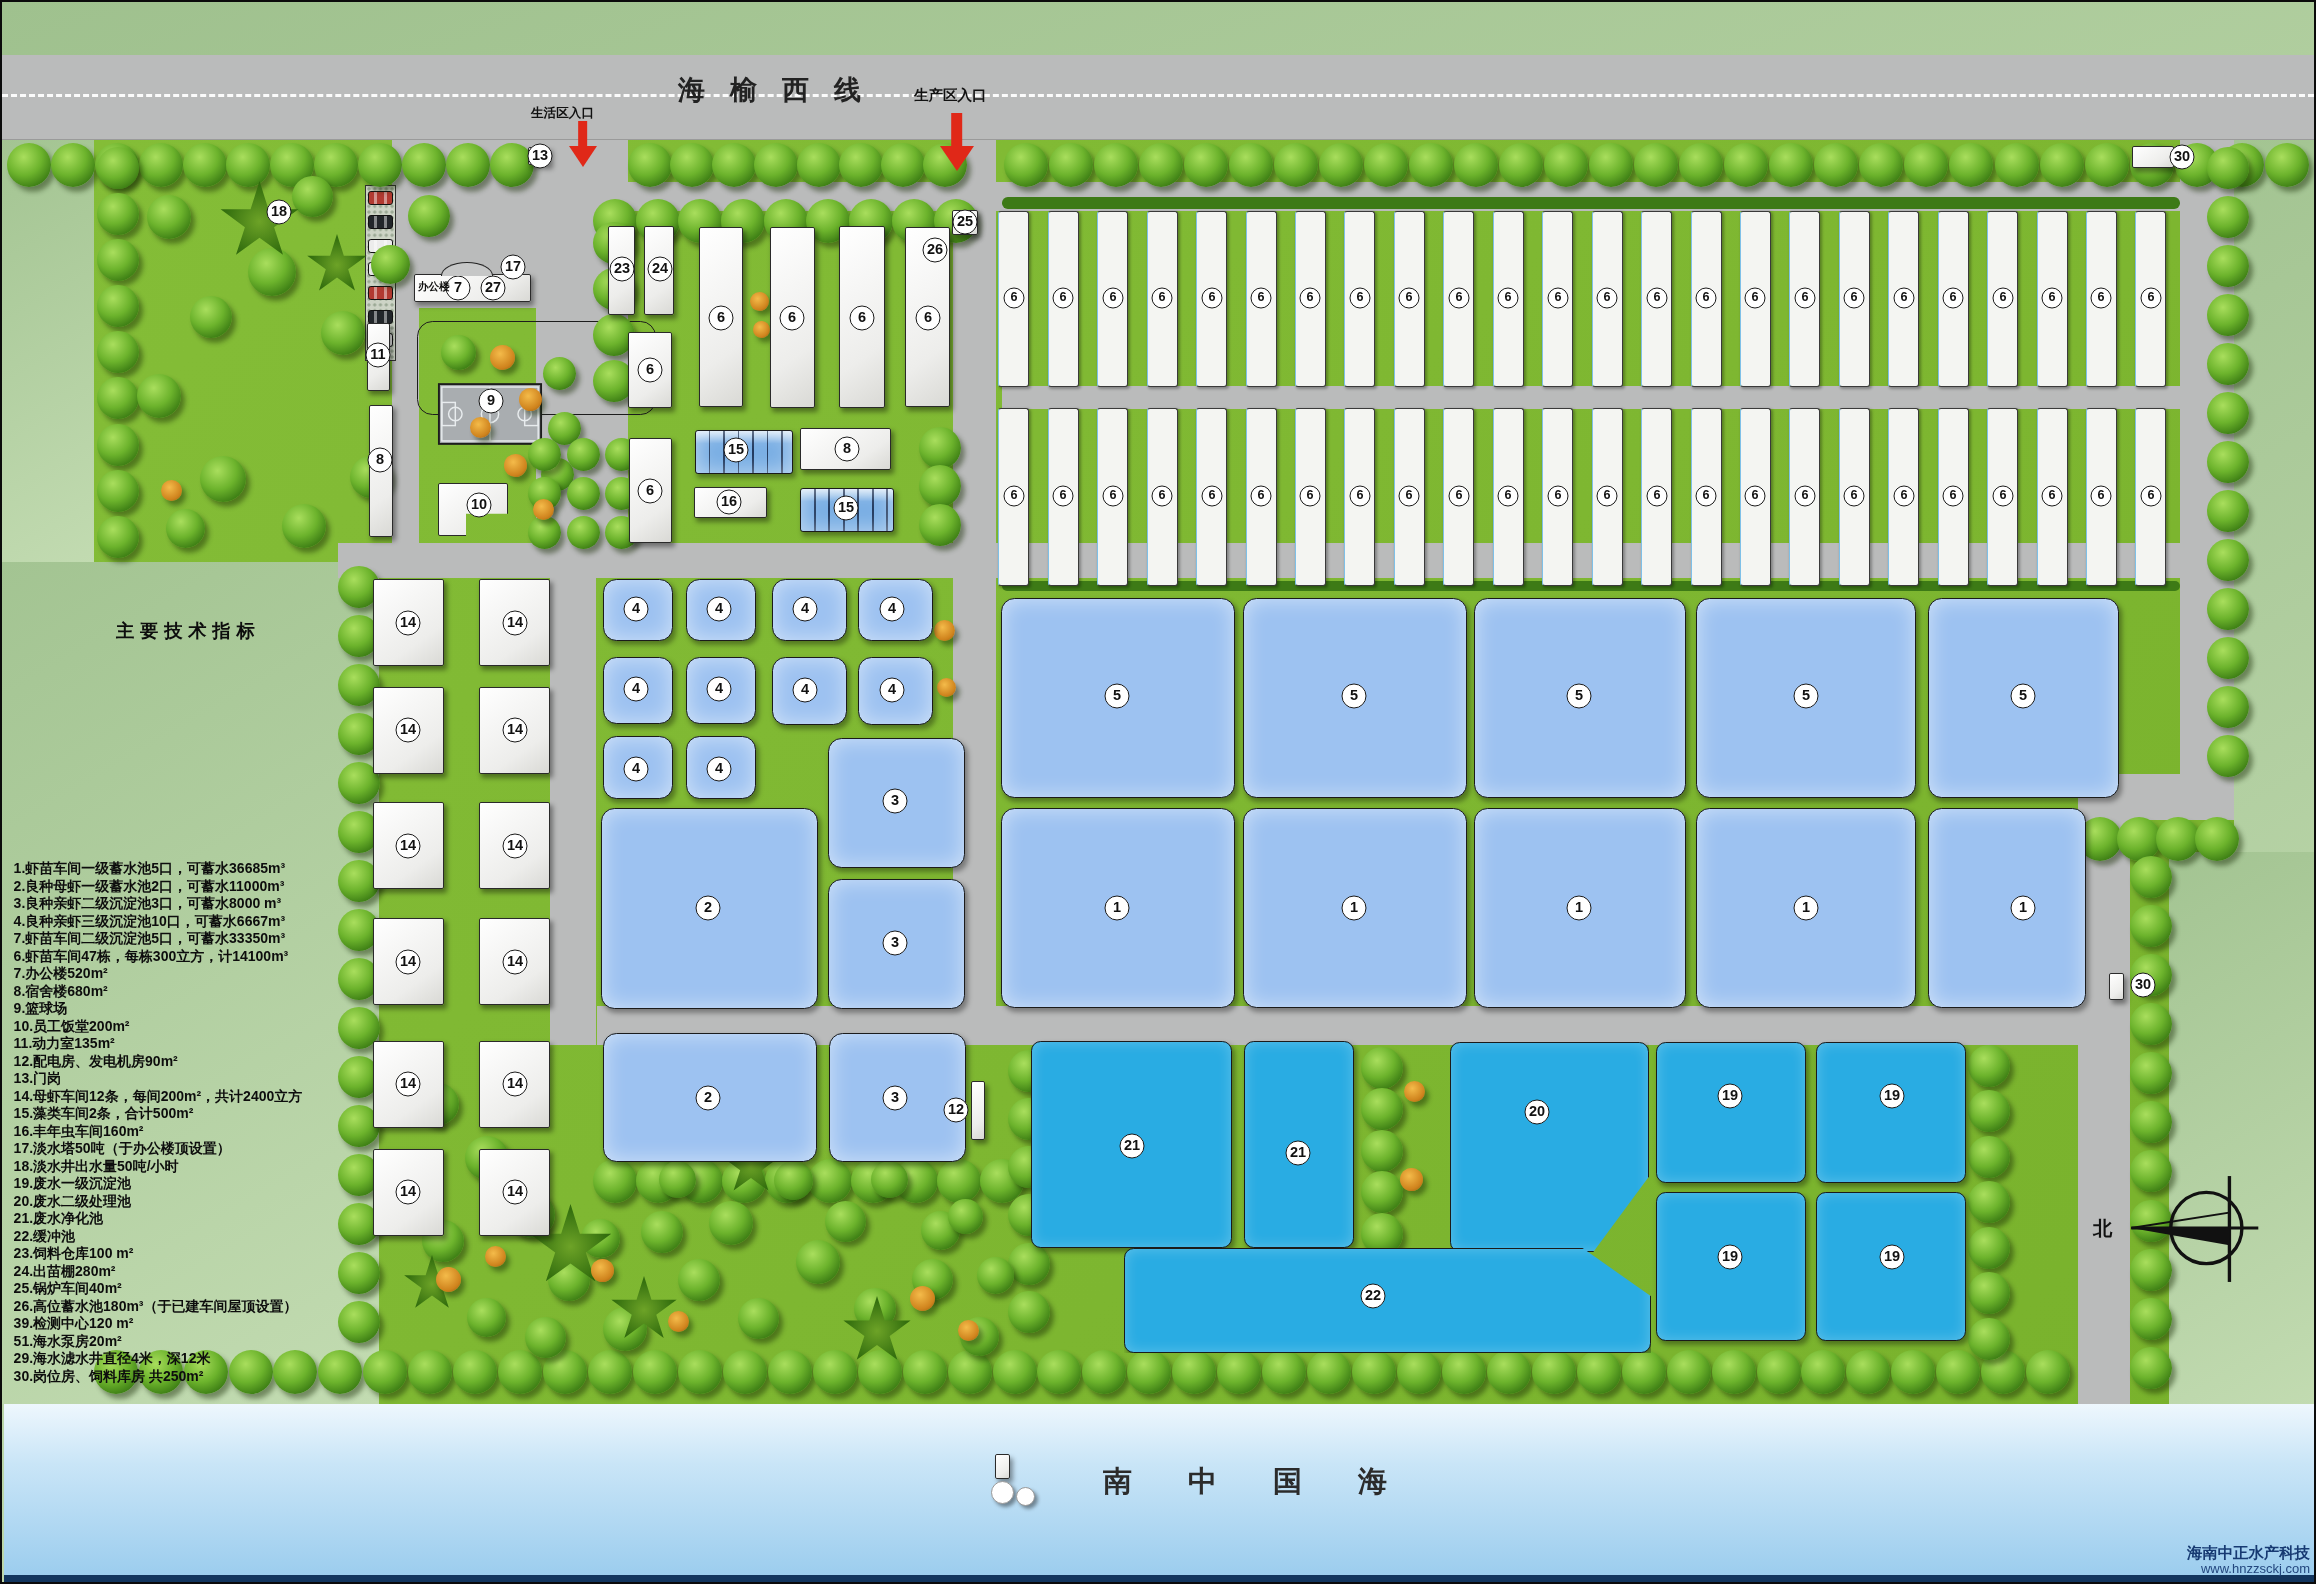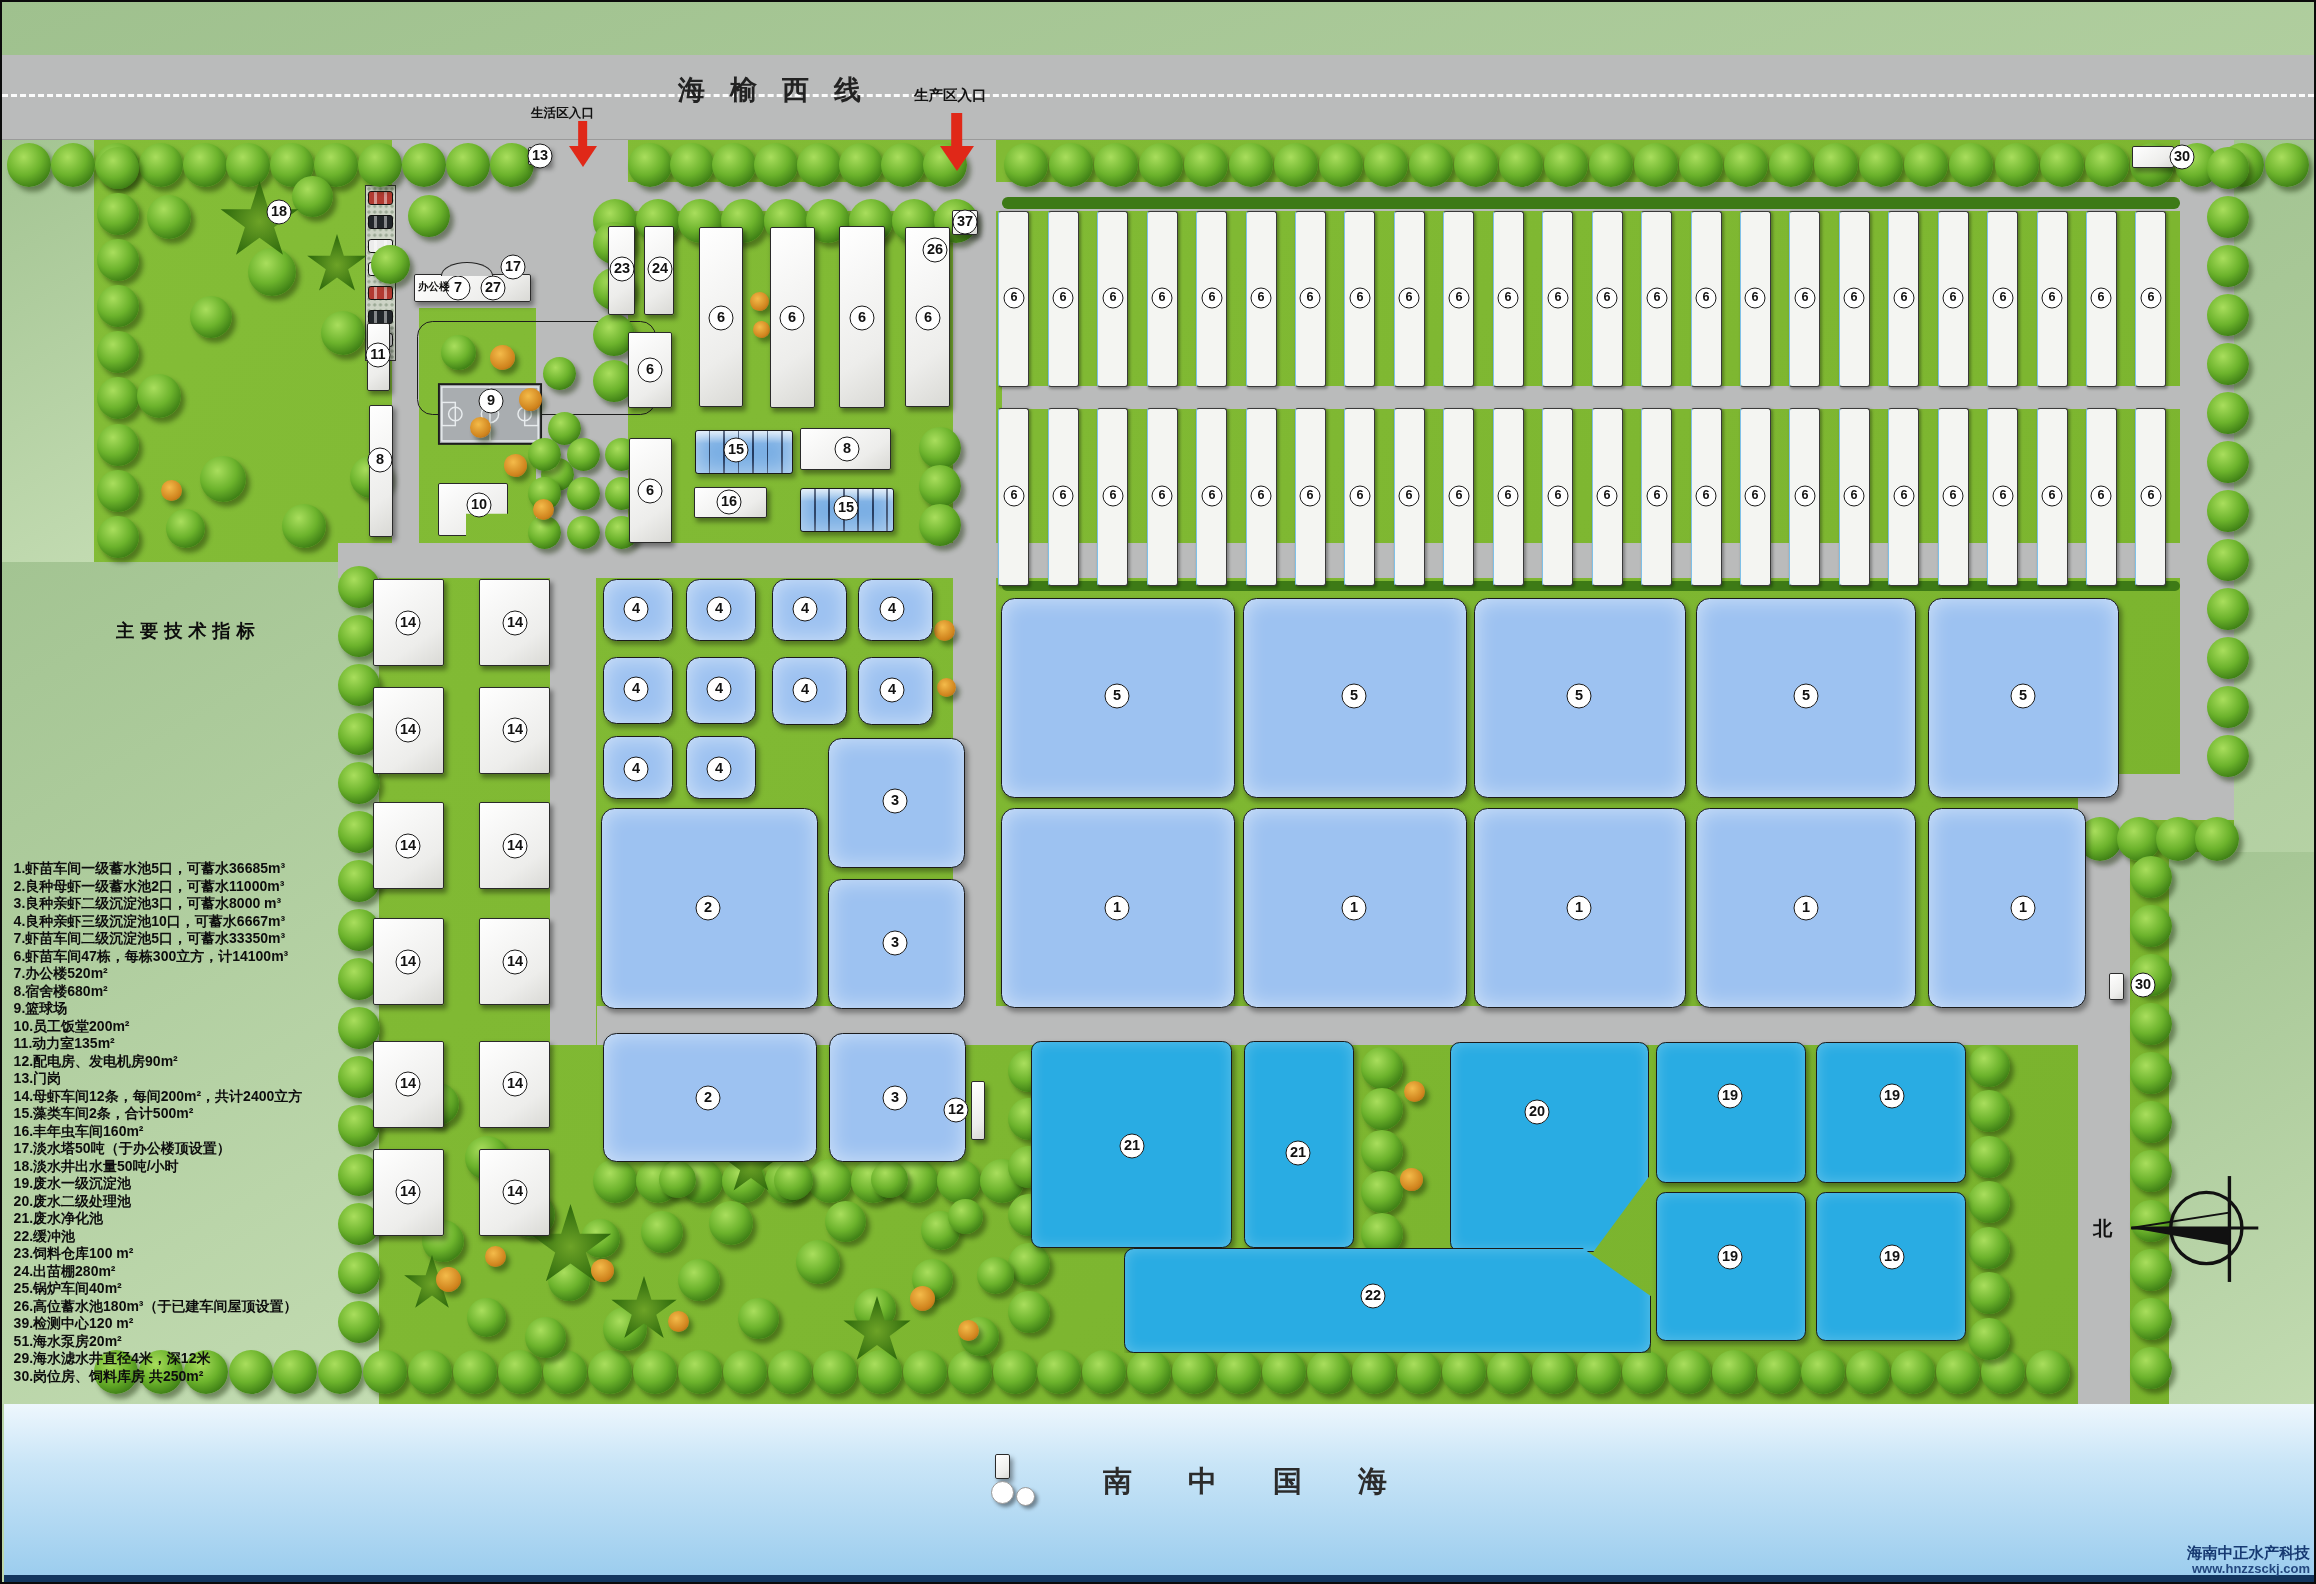--- a/index.html
+++ b/index.html
@@ -65,21 +65,21 @@
   #legend-list{position:absolute;left:11.6px;top:858px;width:367px;}
   .leg-line{font-size:14px;font-weight:bold;color:#0d0d0d;line-height:17.5px;white-space:nowrap;}
   .office-label{position:absolute;left:416px;top:278px;font-size:10.6px;font-weight:bold;color:#111;}
   .sea{left:1.9px;top:1402px;width:2311px;height:171px;
     background:linear-gradient(180deg,#eef7fd 0%,#c9e5f7 35%,#9ccdee 100%);}
   .sea-name{position:absolute;left:1101px;top:1460px;font-size:29px;font-weight:bold;color:#2b2b2b;
     letter-spacing:56px;white-space:nowrap;}
   .navy{left:1.9px;top:1573px;width:2311px;height:9.7px;background:#12355E;}
   .brand{position:absolute;left:2076px;top:1543px;width:232px;text-align:right;line-height:16.4px;}
   .brand .co{font-size:15.4px;font-weight:bold;color:#173A72;}
-  .brand .web{font-size:13px;color:#23477e;font-weight:bold;}
+  .brand .web{font-size:13px;color:#23477e;font-weight:normal;}
   .north-label{position:absolute;left:2091px;top:1213px;font-size:19.3px;font-weight:bold;color:#111;}
   .arc{position:absolute;border:1.9px solid #222;border-bottom:none;background:#c6c7c7;
     border-radius:50% 50% 0 0 / 100% 100% 0 0;}
 </style>
 </head>
 <body>
 
 <div id="canvas">
 
   <div class="abs green" style="left:92px;top:137px;width:2141px;height:1265px;"></div>
@@ -575,21 +575,21 @@
       <div class="marker" style="left: 378px; top: 458px;">8</div>
       <div class="marker" style="left: 477px; top: 503px;">10</div>
       <div class="marker" style="left: 620px; top: 267px;">23</div>
       <div class="marker" style="left: 658px; top: 267px;">24</div>
       <div class="marker" style="left: 648px; top: 368px;">6</div>
       <div class="marker" style="left: 719px; top: 316px;">6</div>
       <div class="marker" style="left: 790px; top: 316px;">6</div>
       <div class="marker" style="left: 860px; top: 316px;">6</div>
       <div class="marker" style="left: 926px; top: 316px;">6</div>
       <div class="marker" style="left: 933px; top: 248px;">26</div>
-      <div class="marker" style="left: 963px; top: 220px;">37</div>
+      <div class="marker" style="left: 963px; top: 220px;">25</div>
       <div class="marker" style="left: 648px; top: 489px;">6</div>
       <div class="marker" style="left: 734px; top: 448px;">15</div>
       <div class="marker" style="left: 845px; top: 447px;">8</div>
       <div class="marker" style="left: 727px; top: 500px;">16</div>
       <div class="marker" style="left: 844px; top: 506px;">15</div>
       <div class="marker" style="left: 634px; top: 607px;">4</div>
       <div class="marker" style="left: 717px; top: 607px;">4</div>
       <div class="marker" style="left: 803px; top: 607px;">4</div>
       <div class="marker" style="left: 890px; top: 607px;">4</div>
       <div class="marker" style="left: 634px; top: 687px;">4</div>

